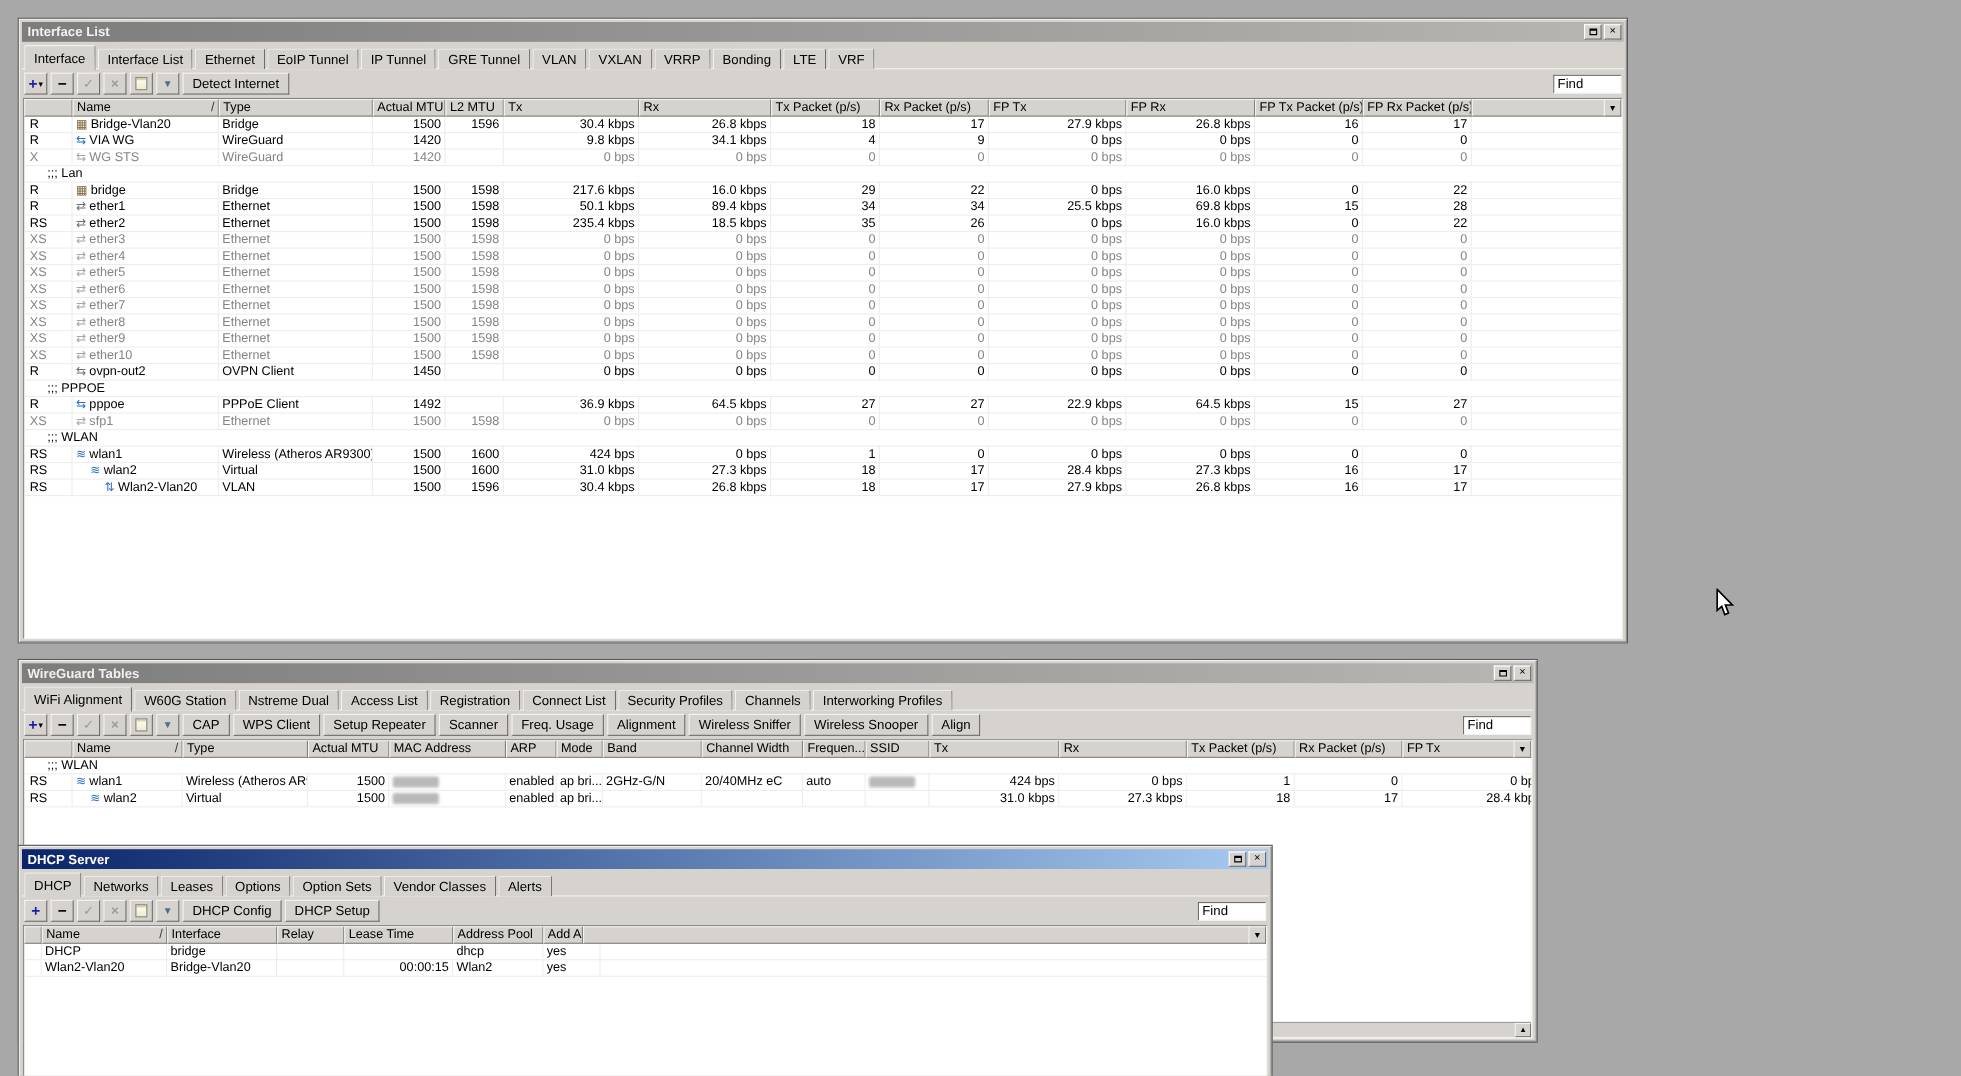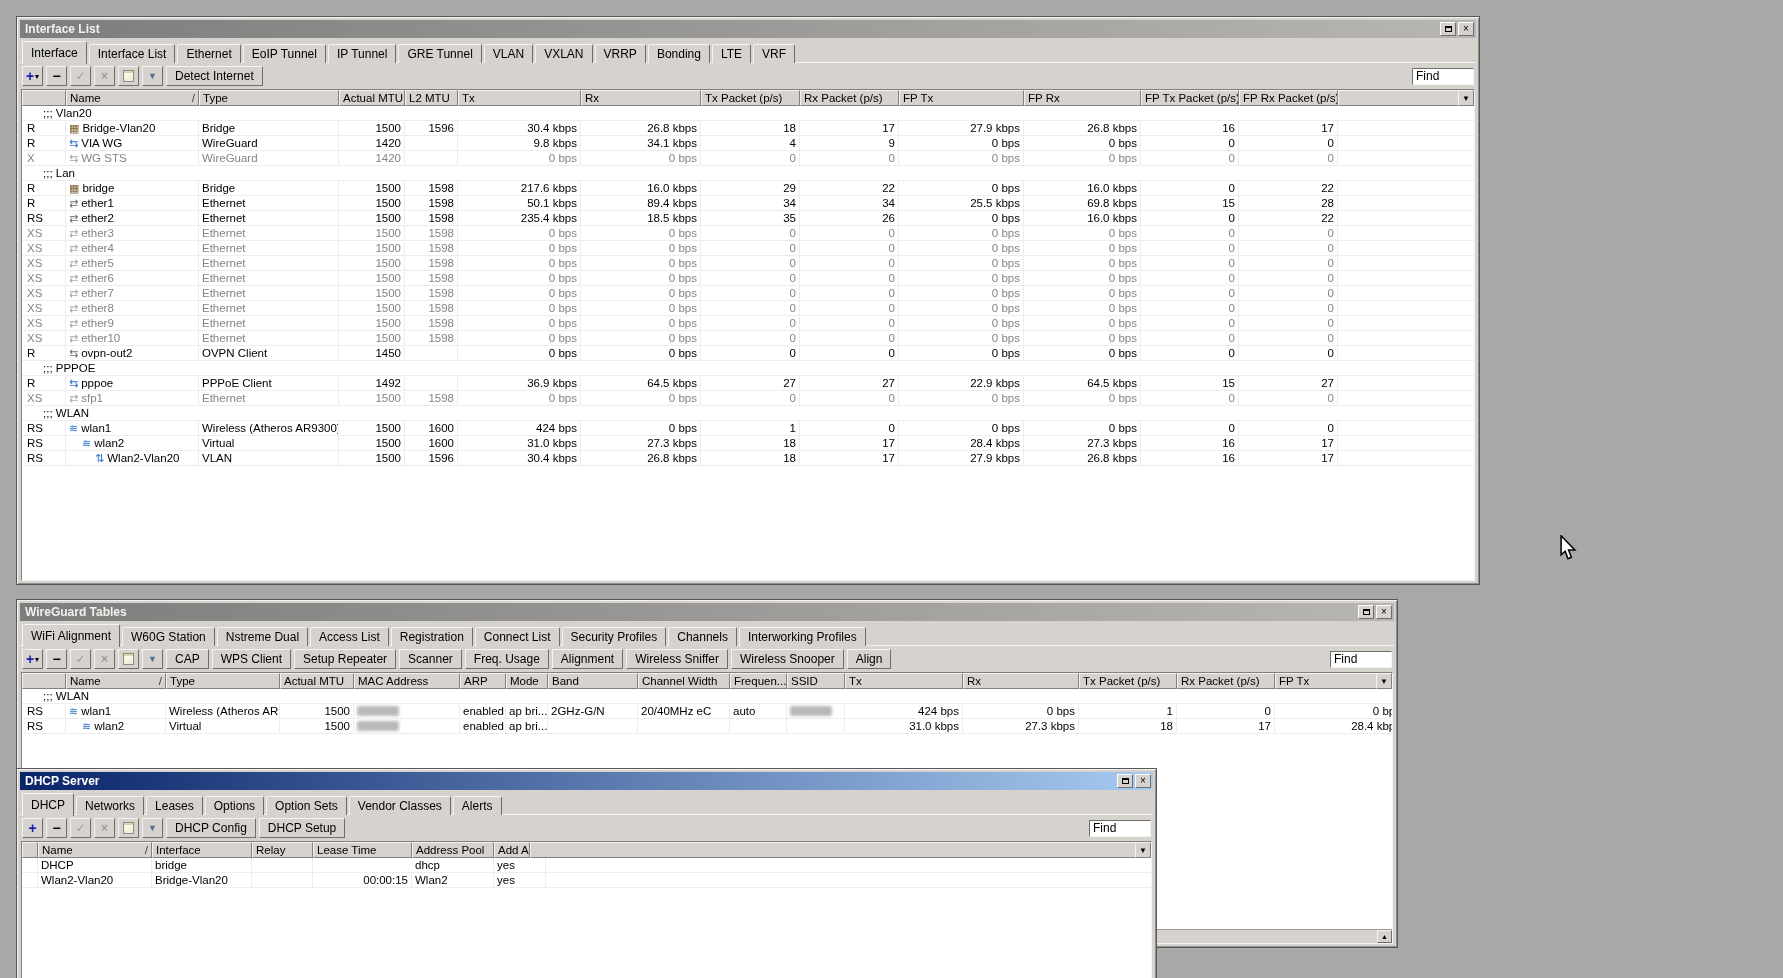--- a/index.html
+++ b/index.html
@@ -168,21 +168,20 @@
         <div class="hcell" style="width: 98px;">
           <span>FP Tx Packet (p/s)</span>
         </div>
         <div class="hcell" style="width: 99px;">
           <span>FP Rx Packet (p/s)</span>
         </div>
         <div class="hcell hfill"></div>
         <div class="hcell hdrop">▼</div>
       </div>
     <div class="grid-body">
-        <div class="grow comment">;;; Vlan20</div>
         <div class="grow">
           <div class="cell cell-flag" style="width: 44px;">R</div>
           <div class="cell cell-name" style="width: 133px;">
             <span class="ifico ic-bridge">▦</span>
             <span>Bridge-Vlan20</span>
           </div>
           <div class="cell cell-type" style="width: 140px;">Bridge</div>
           <div class="cell cell-actual_mtu r" style="width: 66px;">1500</div>
           <div class="cell cell-l2_mtu r" style="width: 53px;">1596</div>
           <div class="cell cell-tx r" style="width: 123px;">30.4 kbps</div>

